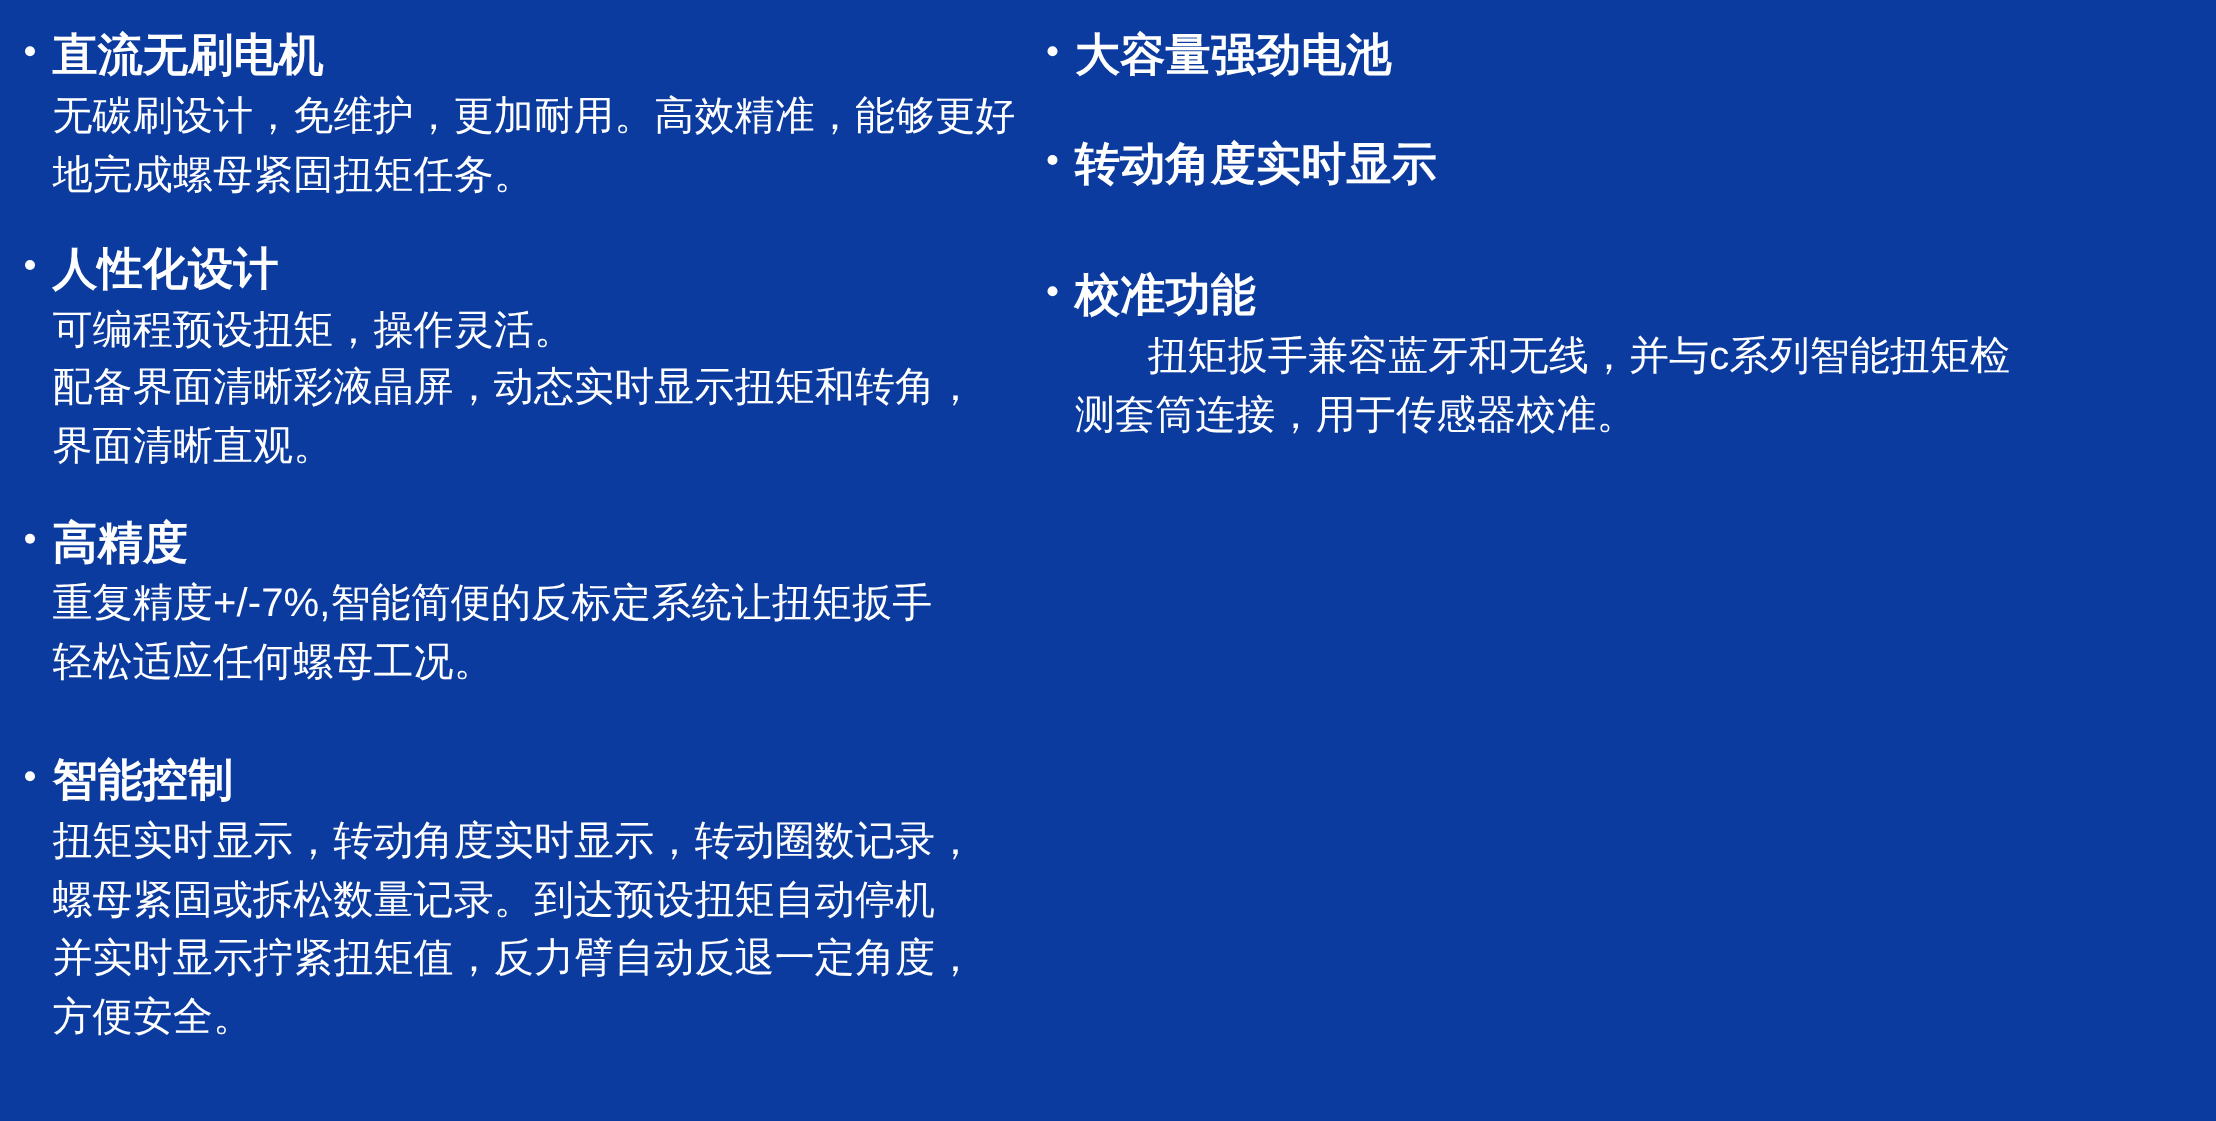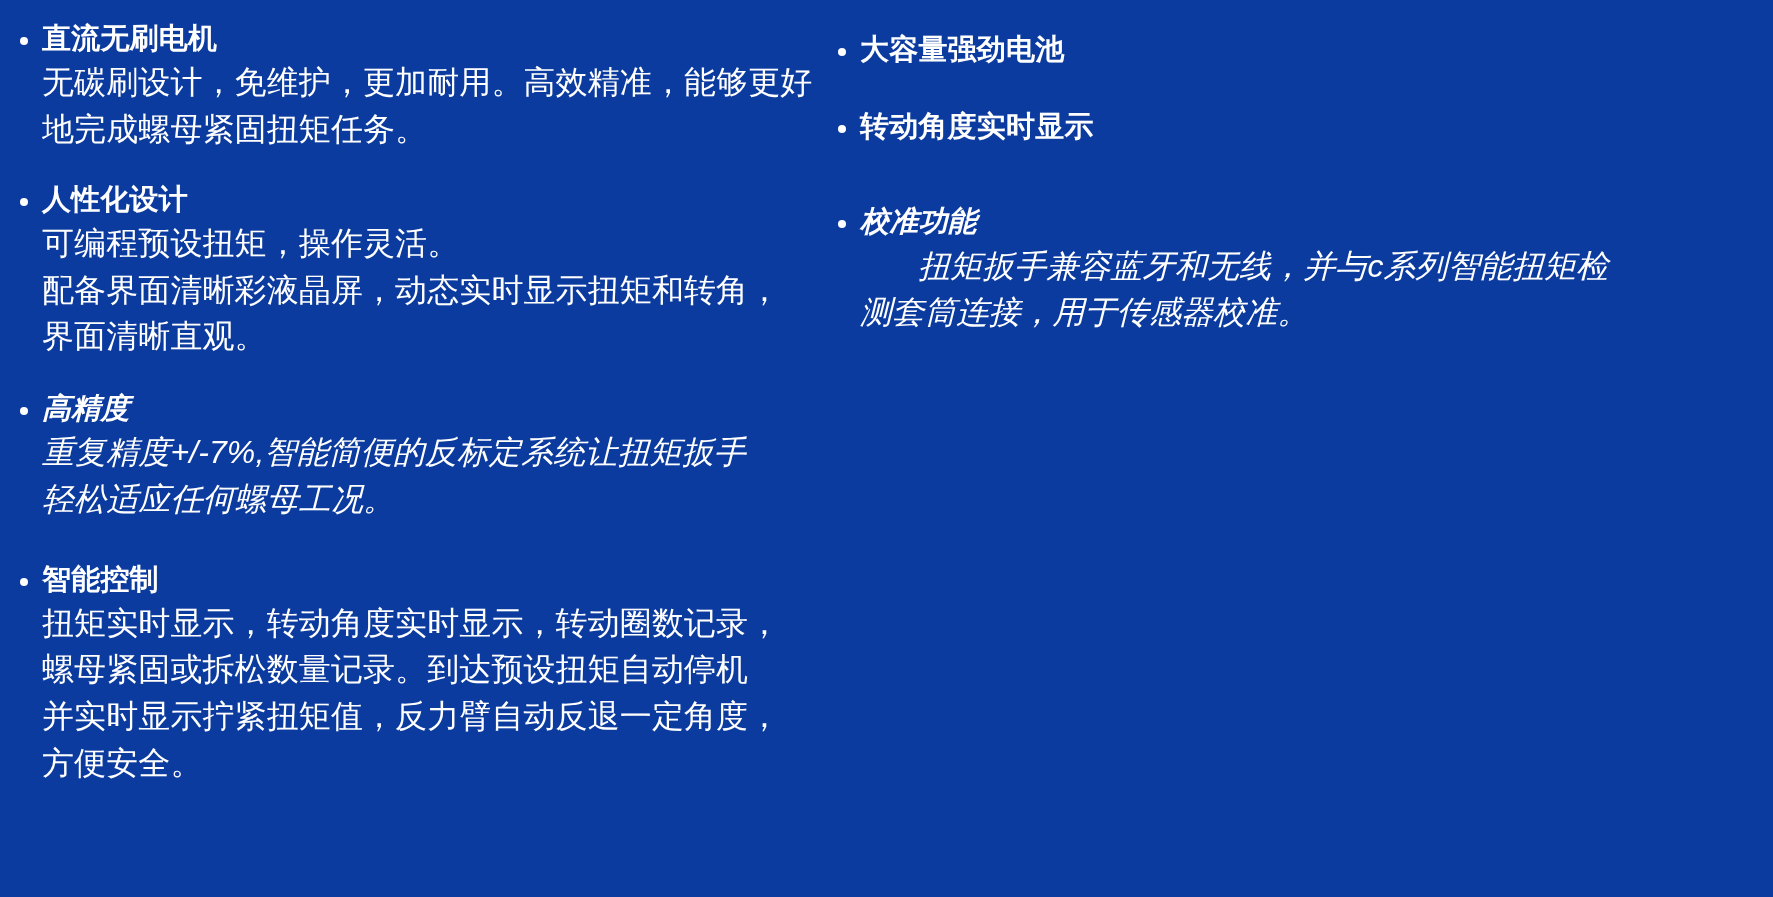--- a/index.html
+++ b/index.html
@@ -45,21 +45,20 @@
     margin-left: 0;
   }
 
   
   .column-right {
     position: absolute;
     left: 838px;
     top: 0;
     width: 935px;
     padding: 18px 0 0 0;
-    margin-top: 11px;
   }
 
   .feature {
     margin: 0 0 10px 0;
   }
 
   .feature-head {
     display: flex;
     flex-direction: row;
     align-items: flex-start;
@@ -75,21 +74,21 @@
 
   .bullet i {
     display: block;
     width: 8px;
     height: 8px;
     border-radius: 50%;
     background: #ffffff;
   }
 
   .feature-title {
-    font-size: 29px;
+    font-size: 36px;
     font-weight: bold;
     line-height: 1.42;
     letter-spacing: 0.2px;
     white-space: nowrap;
   }
 
   .feature-body {
     font-size: 32px;
     font-weight: 400;
     line-height: 1.46;
@@ -99,27 +98,27 @@
   }
 
   .feature-body .indent {
     display: inline-block;
     width: 58px;
   }
 
   
   .gap-a { margin-bottom: 26px; }
   .gap-b { margin-bottom: 28px; }
-  .gap-c { margin-bottom: 36px; font-style: italic; }
+  .gap-c { margin-bottom: 46px; }
   .gap-d { margin-bottom: 0; }
 
   .r-gap-a { margin-bottom: 36px; }
   .r-gap-b { margin-bottom: 54px; }
   .r-gap-c { margin-bottom: 108px; }
-  .r-gap-d { margin-bottom: 0; font-style: italic; }
+  .r-gap-d { margin-bottom: 0; }
 </style>
 </head>
 <body style="background: rgb(11, 59, 158); color: rgb(255, 255, 255);">
 
 <div class="slide">
 
   <div class="column column-left">
 
     <div class="feature gap-a">
       <div class="feature-head">

